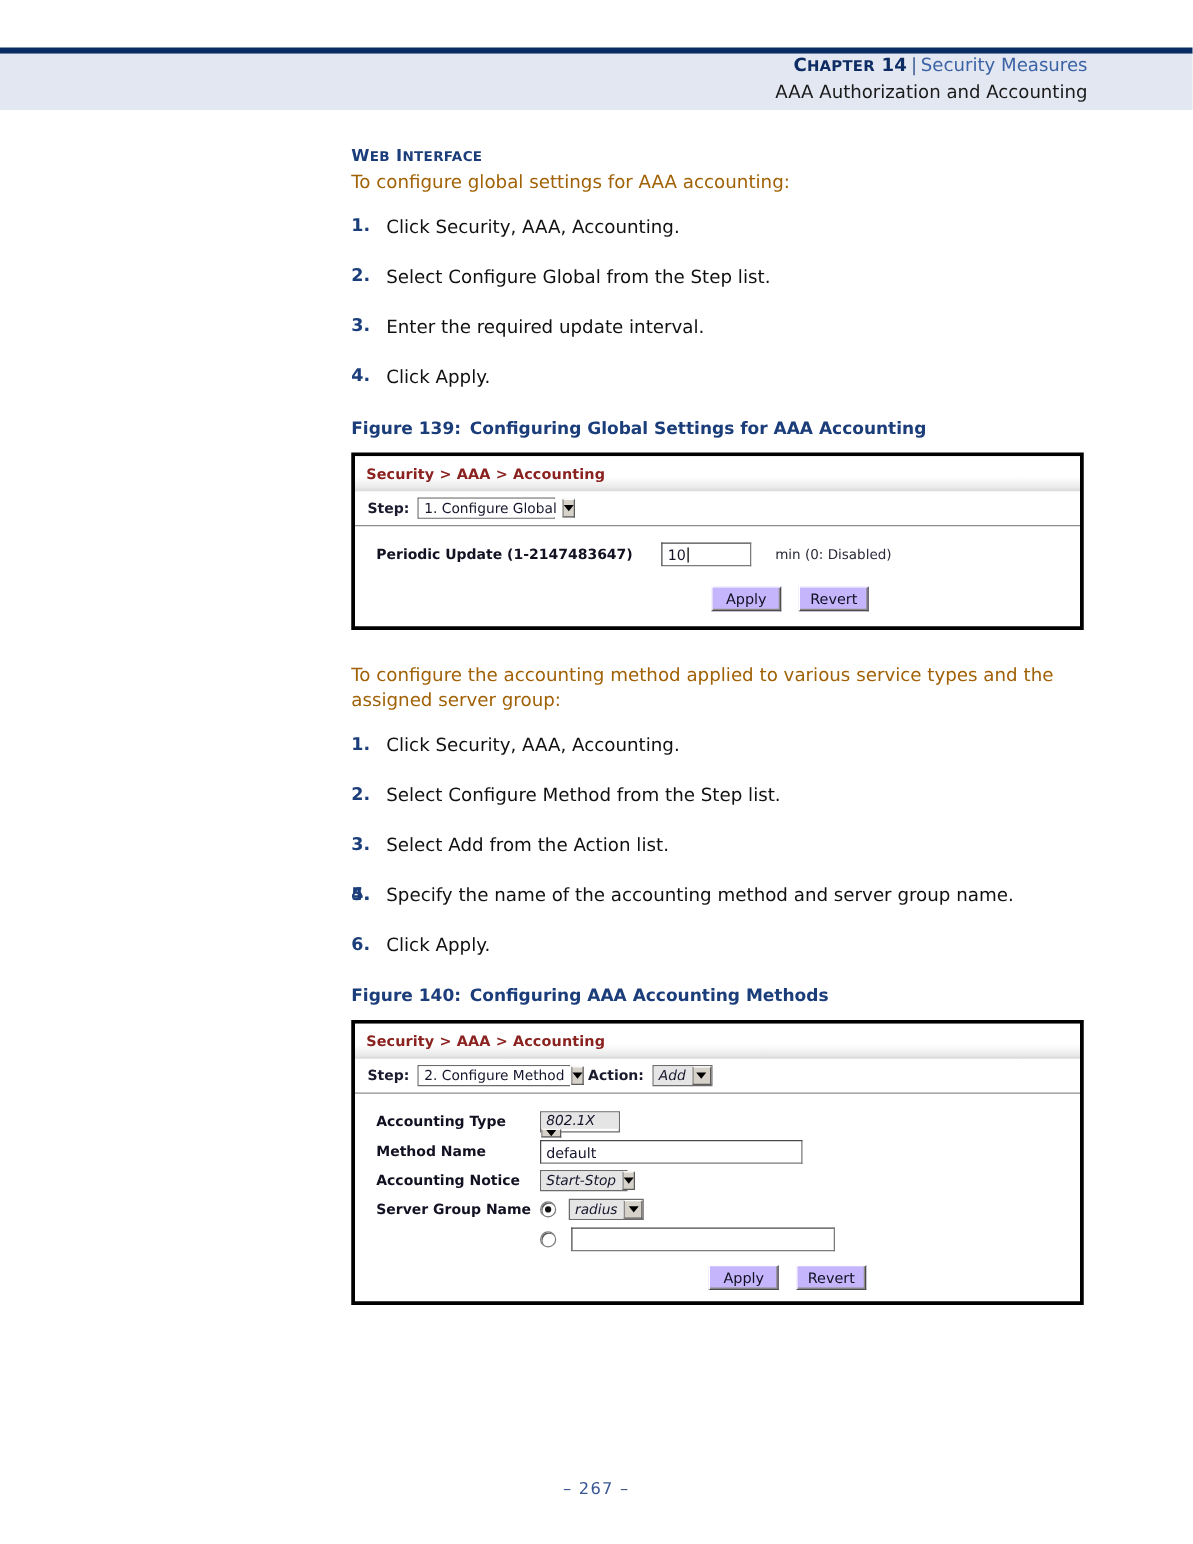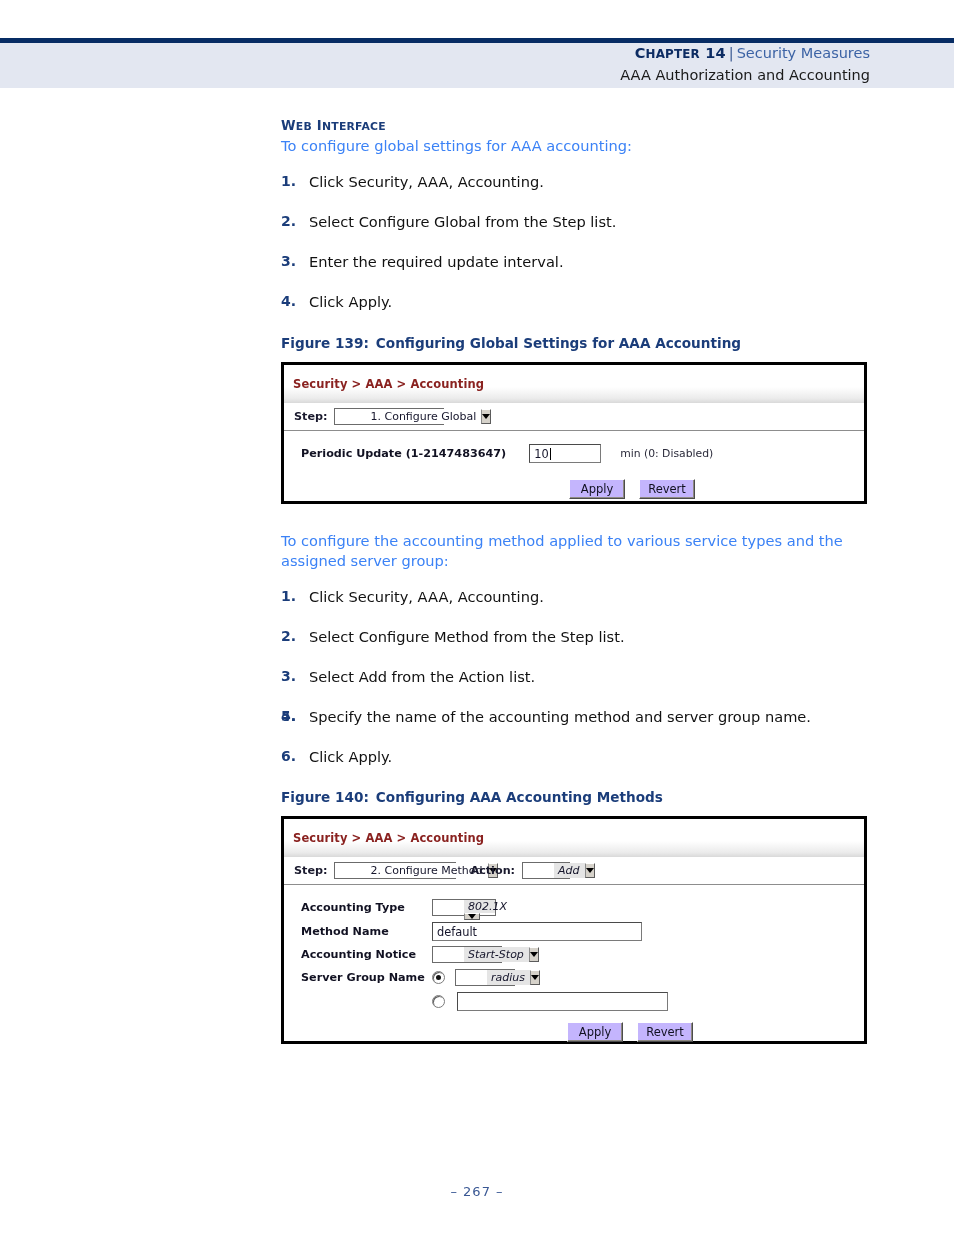--- a/index.html
+++ b/index.html
@@ -84,21 +84,21 @@
     font-weight: bold;
     font-size: 13.2px;
     letter-spacing: 0.25px;
     margin: 0 0 3px 0;
   }
 
   .lead {
     font-size: 14.6px;
     line-height: 20px;
     margin: 0;
-    color: #3b82f6;
+    color: #a16207;
   }
   .lead.two-line { width: 585px; }
 
   ol.steps {
     list-style: none;
     margin: 16px 0 0 0;
     padding: 0;
   }
   ol.steps li {
     position: relative;
@@ -129,21 +129,21 @@
 
   
   .figure {
     position: relative;
     border: 3px solid #000000;
     background: #ffffff;
     box-sizing: border-box;
     font-family: "DejaVu Sans", sans-serif;
   }
   .fig-breadcrumb-row {
-    height: 38px;
+    height: 28px;
     background: linear-gradient(to bottom, #ffffff 0%, #ffffff 58%, #ebebeb 88%, #d9d9d9 100%);
     display: flex;
     align-items: center;
     padding-left: 9px;
     box-sizing: border-box;
   }
   .breadcrumb {
     color: #8a2220;
     font-weight: bold;
     font-size: 11.5px;
@@ -168,21 +168,20 @@
 
   
   .sel {
     display: inline-flex;
     align-items: stretch;
     border: 1px solid #6b6b6b;
     background: #ffffff;
     height: 17px;
     box-sizing: border-box;
     margin-left: 7px;
-    padding-left: 31px;
   }
   .sel .sel-text {
     flex: 1;
     font-size: 11px;
     color: #15152b;
     padding: 0 5px 0 4px;
     display: flex;
     align-items: center;
     white-space: nowrap;
     background: #ffffff;

